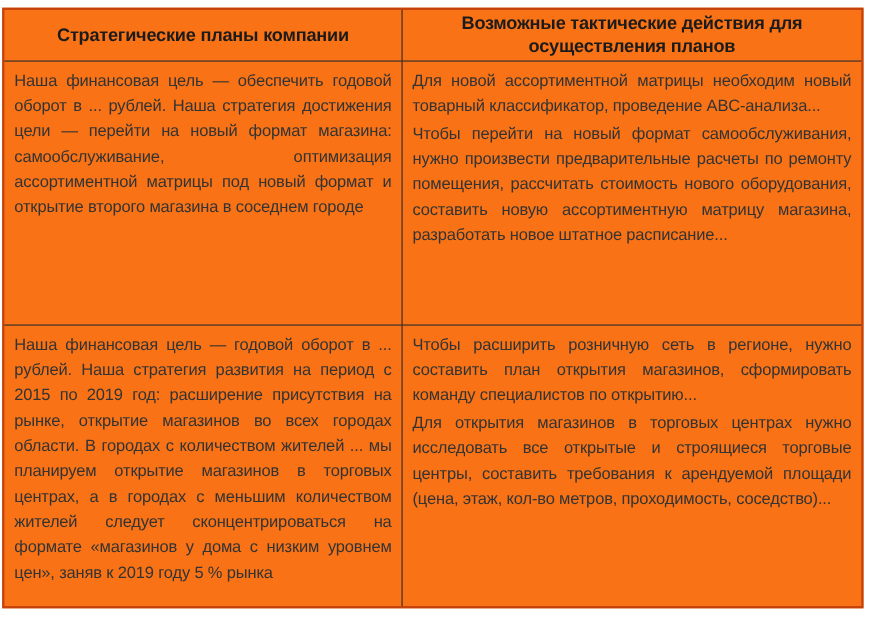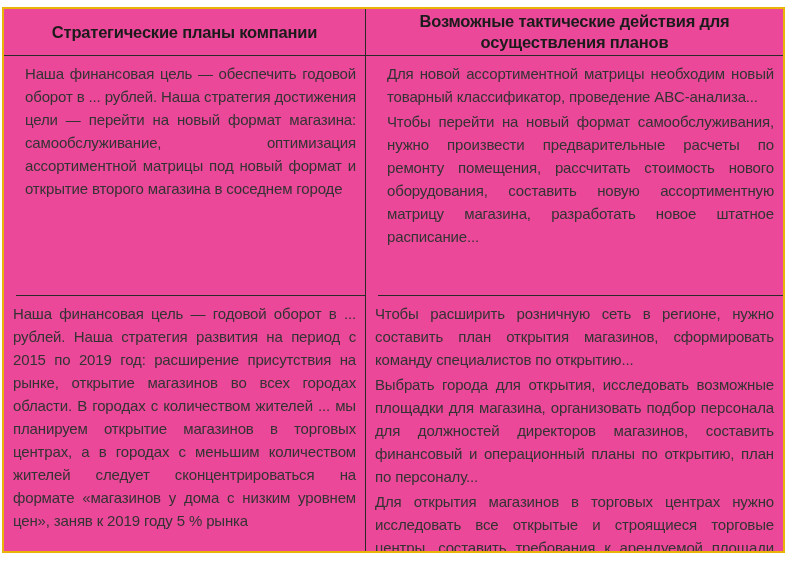--- a/index.html
+++ b/index.html
@@ -14,25 +14,25 @@
     font-family: "Liberation Sans", "DejaVu Sans", sans-serif;
     color: #333333;
     overflow: hidden;
   }
   .doc-table {
     position: absolute;
     left: 2px;
     top: 7px;
     right: 5px;
     bottom: 9px;
-    border: 2px solid #eab308;
+    border: 2px solid #c2410c;
     display: grid;
     grid-template-columns: 362px 1fr;
     grid-template-rows: 47px 240px 1fr;
-    background: #ec4899;
+    background: #f97316;
     box-sizing: border-box;
   }
   .cell {
     box-sizing: border-box;
     overflow: hidden;
     padding: 6px 9px 4px 9px;
     font-size: 15px;
     line-height: 23px;
     letter-spacing: -0.15px;
     text-align: justify;
@@ -49,21 +49,20 @@
     line-height: 21px;
     letter-spacing: -0.2px;
     display: flex;
     align-items: center;
     justify-content: center;
     text-align: center;
     padding: 4px 14px;
   }
   .cell.r1 {
     border-bottom: 1px solid #2a2a2a;
-    margin-left: 12px;
   }
   .cell p {
     margin: 0;
     padding: 0;
   }
   .cell p + p {
     margin-top: 2px;
   }
 </style>
 </head>
@@ -83,17 +82,16 @@
     <p>Для новой ассортиментной матрицы необходим новый товарный классификатор, проведение ABC-анализа...</p>
     <p>Чтобы перейти на новый формат самообслуживания, нужно произвести предварительные расчеты по ремонту помещения, рассчитать стоимость нового оборудования, составить новую ассортиментную матрицу магазина, разработать новое штатное расписание...</p>
   </div>
 
   <div class="cell c1">
     <p>Наша финансовая цель — годовой оборот в ... рублей. Наша стратегия развития на период с 2015 по 2019 год: расширение присутствия на рынке, открытие магазинов во всех городах области. В городах с количеством жителей ... мы планируем открытие магазинов в торговых центрах, а в городах с меньшим количеством жителей следует сконцентрироваться на формате «магазинов у дома с низким уровнем цен», заняв к 2019 году 5 % рынка</p>
   </div>
 
   <div class="cell">
     <p>Чтобы расширить розничную сеть в регионе, нужно составить план открытия магазинов, сформировать команду специалистов по открытию...</p>
-    <p>Выбрать города для открытия, исследовать возможные площадки для магазина, организовать подбор персонала для должностей директоров магазинов, составить финансовый и операционный планы по открытию, план по персоналу...</p>
     <p>Для открытия магазинов в торговых центрах нужно исследовать все открытые и строящиеся торговые центры, составить требования к арендуемой площади (цена, этаж, кол-во метров, проходимость, соседство)...</p>
   </div>
 
 </div>
 
 </body></html>

